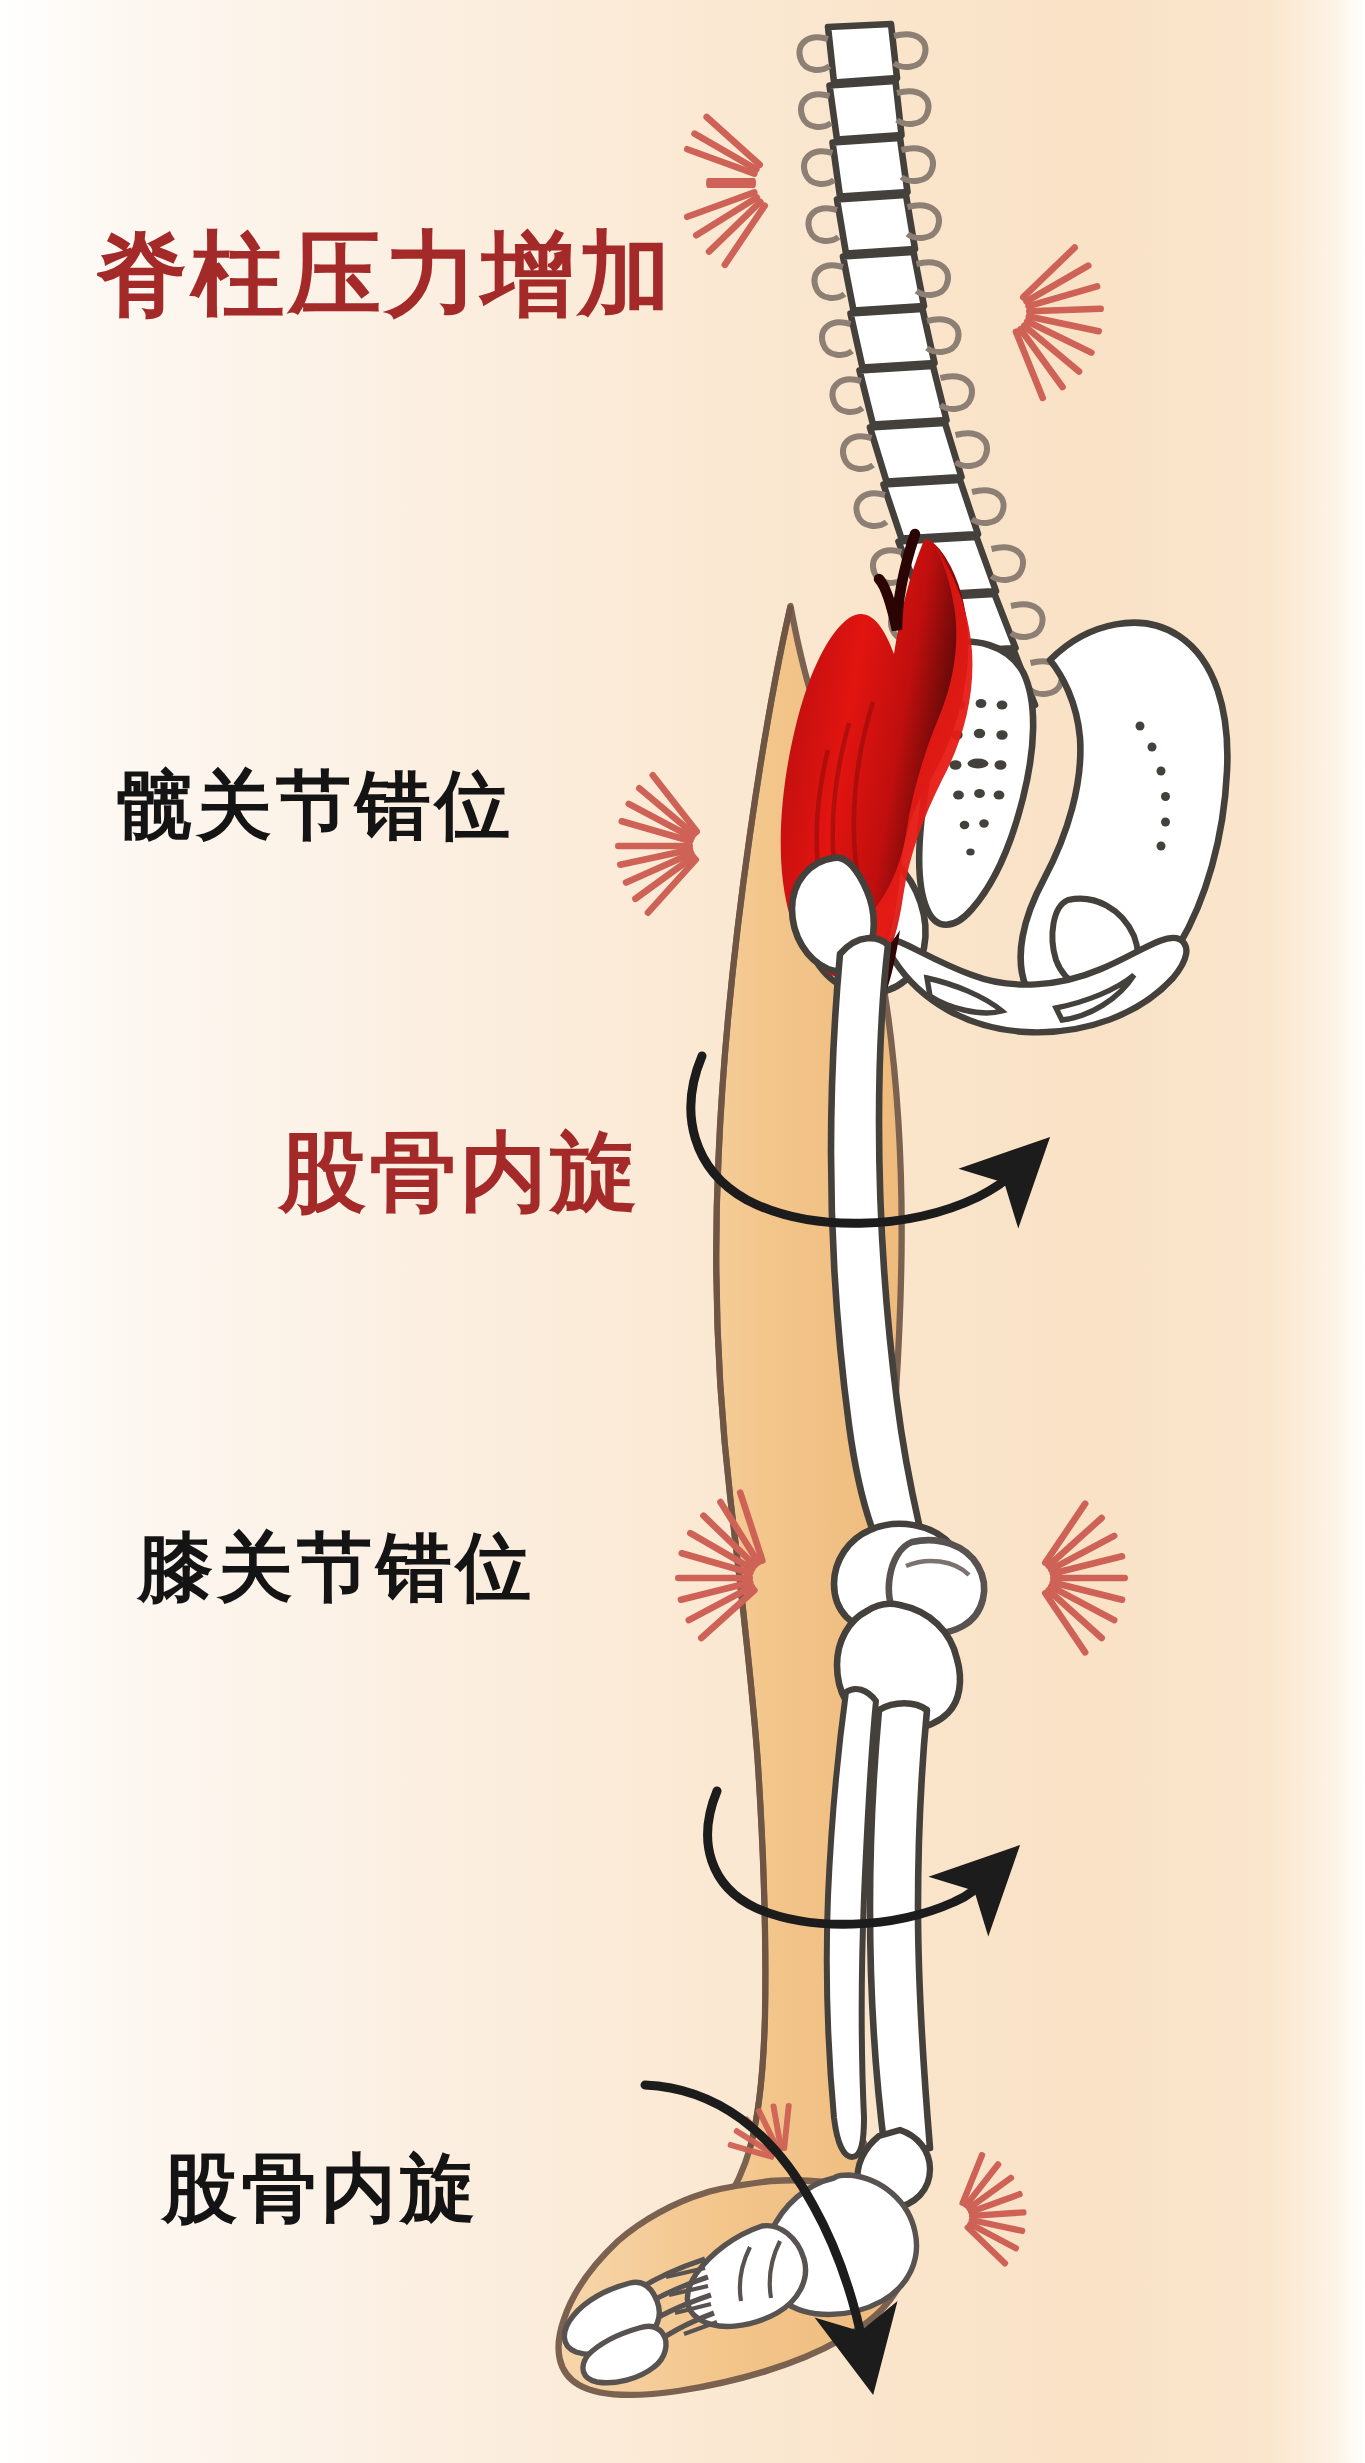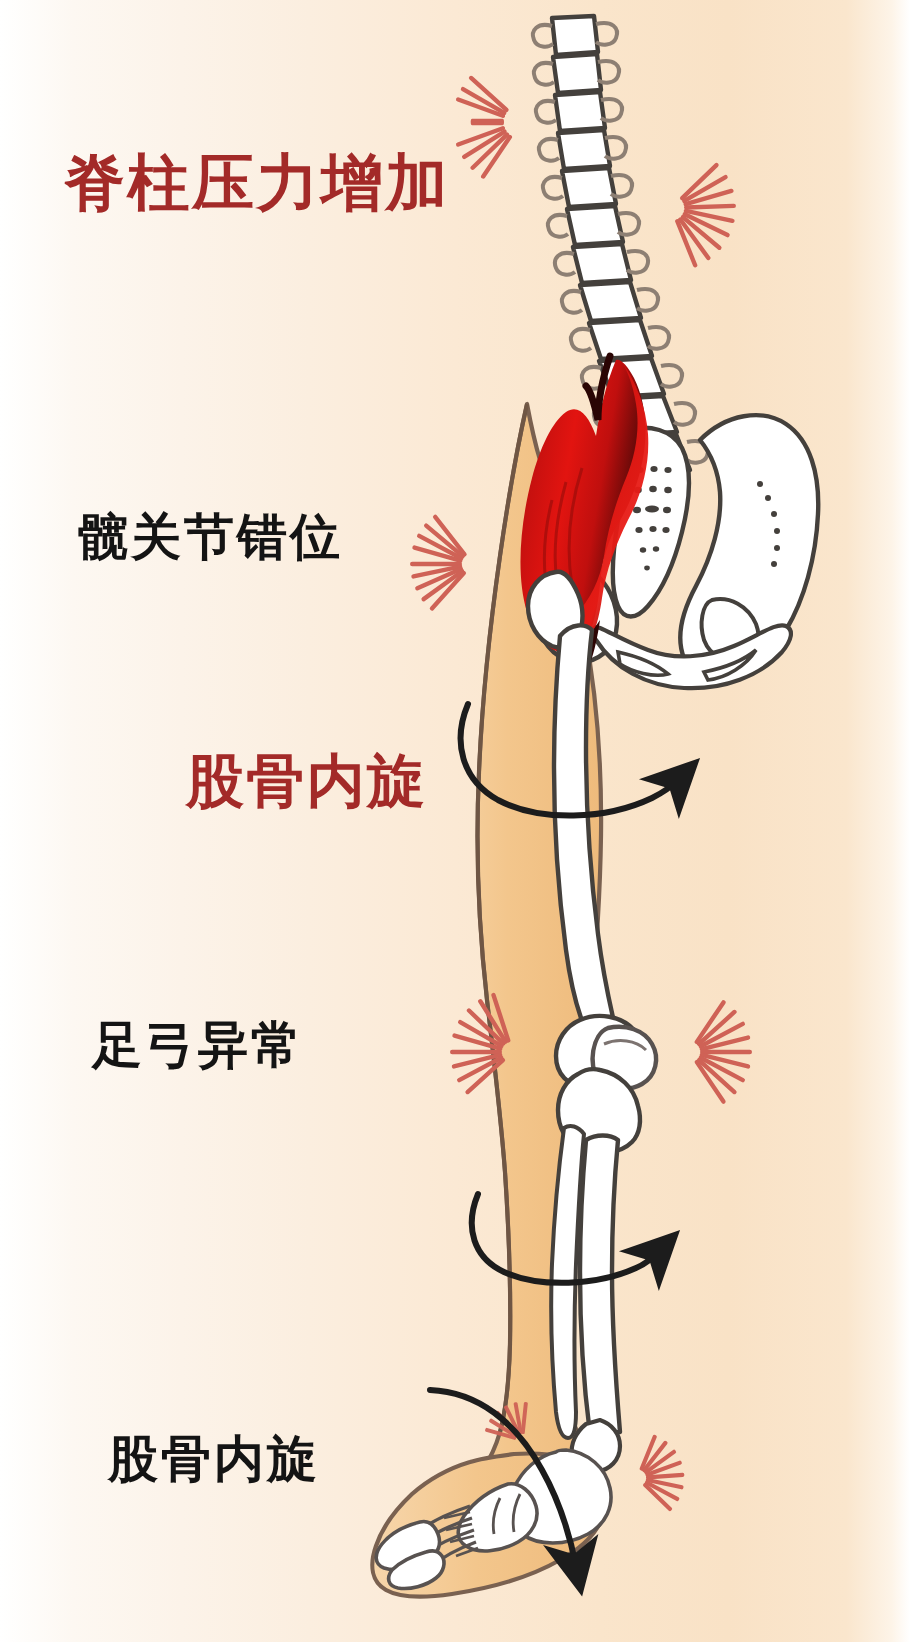--- a/index.html
+++ b/index.html
@@ -508,17 +508,17 @@
                C560,1502 570,1536 576,1566" fill="none" stroke="#1c1c1c" stroke-width="6" stroke-linecap="round" marker-end="url(#arrowHead)"></path>
     </g>
   </svg>
 
   <div class="label label-red" id="label-spine">脊柱压力增加</div>
 
   <div class="label label-black" id="label-hip">髋关节错位</div>
 
   <div class="label label-red" id="label-femur">股骨内旋</div>
 
-  <div class="label label-black" id="label-knee">足弓异常</div>
+  <div class="label label-black" id="label-knee">膝关节错位</div>
 
   <div class="label label-black" id="label-arch">股骨内旋</div>
 
 </div>
 
 </body></html>

